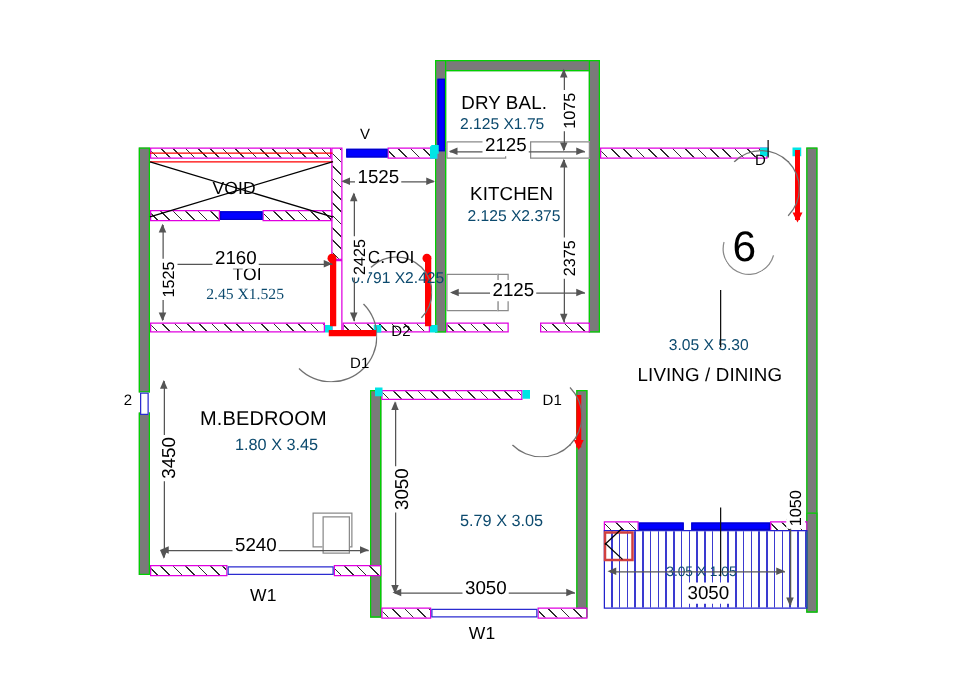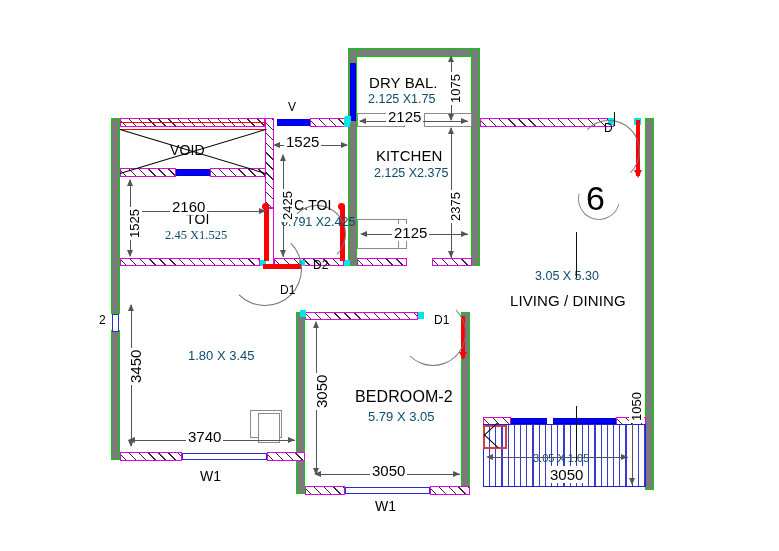--- a/index.html
+++ b/index.html
@@ -187,23 +187,23 @@
 
   <div class="lbl" style="left:376px;top:147px;font-size:15px;">KITCHEN</div>
   <div class="sub" style="left:374px;top:166px;">2.125 X2.375</div>
 
   <div class="lbl" style="left:186px;top:211px;font-size:14px;">TOI</div>
   <div class="sub" style="left:165px;top:228px;font-family:Liberation Serif, serif;">2.45 X1.525</div>
 
   <div class="lbl" style="left:294px;top:197px;font-size:14px;">C.TOI</div>
   <div class="sub" style="left:281px;top:215px;">0.791 X2.425</div>
 
+  <div class="lbl" style="left:160px;top:327px;font-size:16px;">M.BEDROOM</div>
   <div class="sub" style="left:188px;top:348px;font-size:13px;">1.80 X 3.45</div>
 
-  <div class="lbl" style="left:355px;top:388px;font-size:16px;">BEDROOM-2</div>
   <div class="sub" style="left:368px;top:409px;font-size:13px;">5.79 X 3.05</div>
 
   <div class="lbl" style="left:510px;top:250px;font-size:15px;margin-top:42px;">LIVING / DINING</div>
   <div class="sub" style="left:535px;top:269px;">3.05 X 5.30</div>
 
   <div class="sub sm" style="left:533px;top:452px;">3.05 X 1.05</div>
 
   <div class="unitcirc" style="left:578px;top:178px;width:40px;height:40px;transform:rotate(-30deg);"></div>
   <div class="unitnum" style="left:586px;top:179px;">6</div>
 
@@ -248,21 +248,21 @@
   <div class="dim sm rot" style="left:127px;top:240px;">1525</div>
 
   <div class="dimline-v" style="left:131px;top:305px;height:141px;"></div>
   <div class="ahU" style="left:128px;top:304px;"></div>
   <div class="ahD" style="left:128px;top:440px;"></div>
   <div class="dim rot" style="left:127px;top:385px;">3450</div>
 
   <div class="dimline" style="left:130px;top:440px;width:165px;"></div>
   <div class="ahL" style="left:128px;top:437px;"></div>
   <div class="ahR" style="left:288px;top:437px;"></div>
-  <div class="dim" style="left:186px;top:428px;">3740</div>
+  <div class="dim" style="left:186px;top:428px;">5240</div>
   <div class="lbl" style="left:200px;top:468px;">W1</div>
 
   <div class="dimline-v" style="left:316px;top:322px;height:152px;"></div>
   <div class="ahU" style="left:313px;top:321px;"></div>
   <div class="ahD" style="left:313px;top:468px;"></div>
   <div class="dim rot" style="left:313px;top:410px;">3050</div>
 
   <div class="dimline" style="left:316px;top:474px;width:144px;"></div>
   <div class="ahL" style="left:314px;top:471px;"></div>
   <div class="ahR" style="left:453px;top:471px;"></div>

